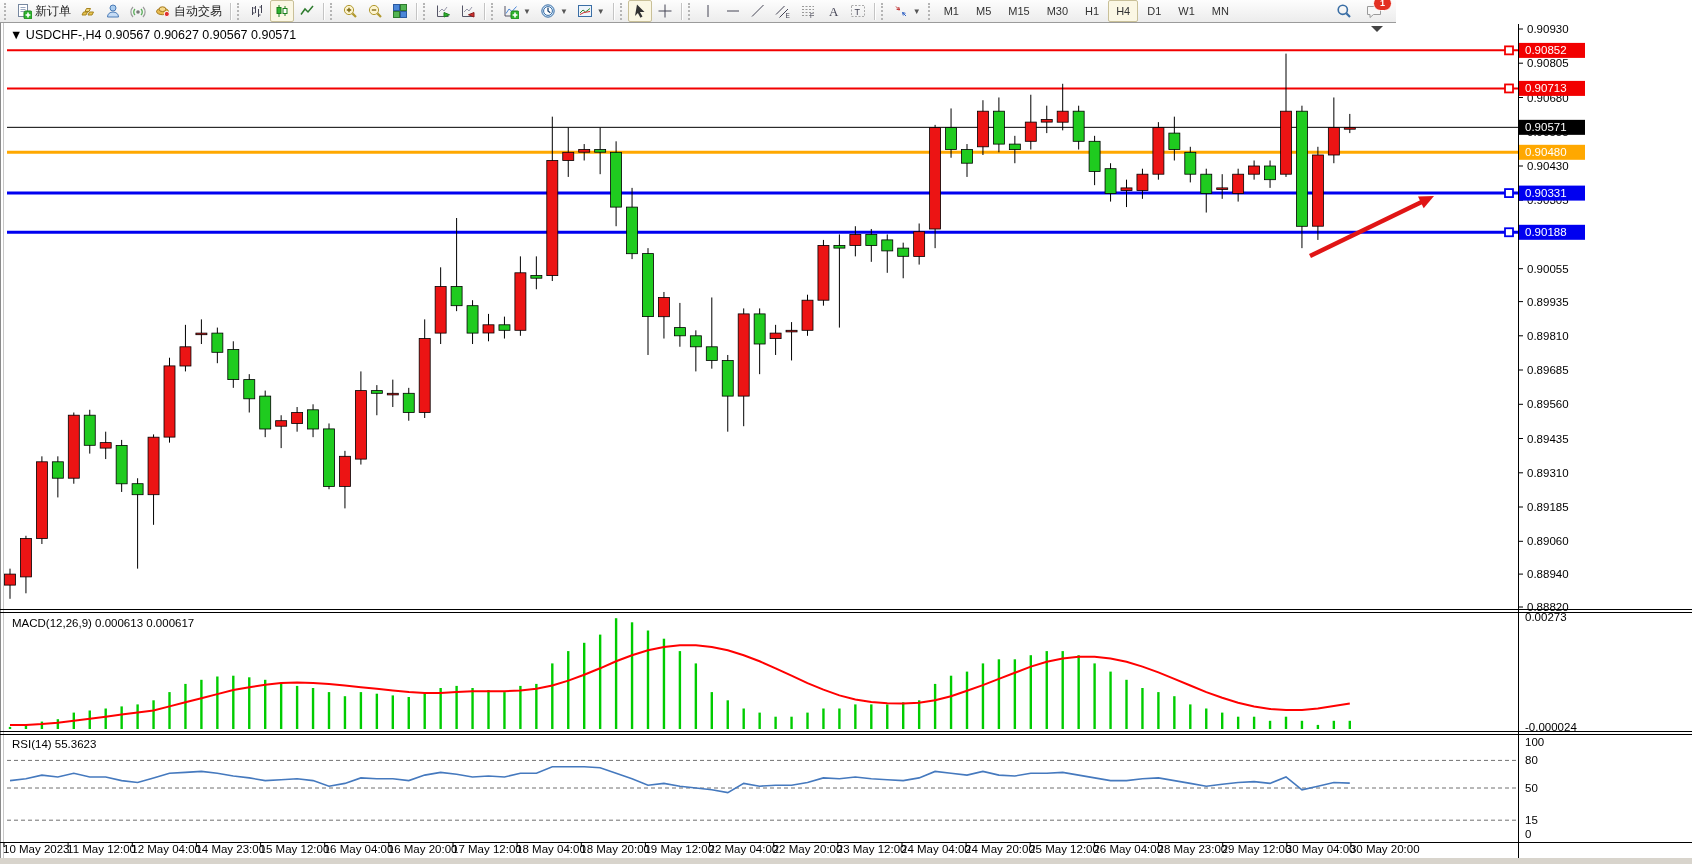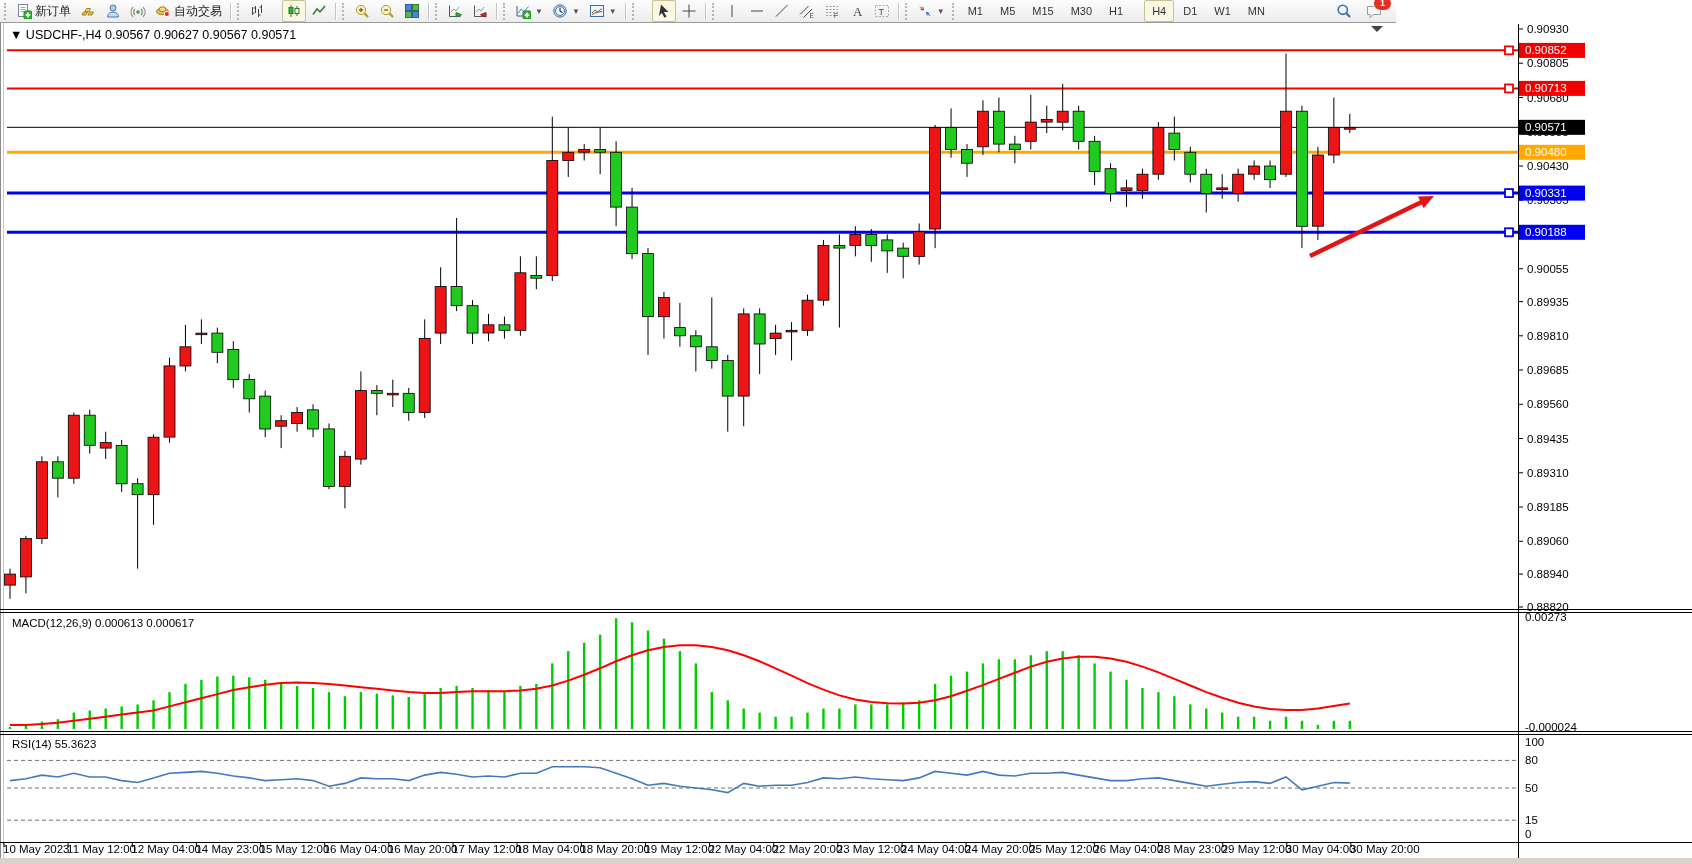--- a/index.html
+++ b/index.html
@@ -5,21 +5,21 @@
   html,body{margin:0;padding:0;}
   body{width:1692px;height:864px;overflow:hidden;background:#fff;
        font-family:"Liberation Sans","DejaVu Sans",sans-serif;-webkit-font-smoothing:none;}
   #app{position:relative;width:1692px;height:864px;background:#fff;}
   
   #toolbar{position:absolute;left:0;top:0;width:1396px;height:23px;z-index:5;
            display:flex;align-items:center;gap:1px;padding:0 2px;box-sizing:border-box;
            background:linear-gradient(#fdfdfd,#ececec);border-bottom:1px solid #9b9b9b;}
   .tbtn{display:flex;align-items:center;gap:3px;height:20px;padding:0 3px;border:1px solid transparent;
         border-radius:2px;font-size:12px;color:#222;white-space:nowrap;cursor:default;}
-  .tbtn.active{background:#fbf7e4;border-color:#c9c098;margin-left:12px;}
+  .tbtn.active{background:#fbf7e4;border-color:#c9c098;}
   .tbtn svg{display:block;}
   .tflabel{font-size:11px;color:#333;padding:0 4px;text-align:center;}
   .sep{width:1px;height:17px;background:#c4c4c4;margin:0 3px;box-shadow:1px 0 0 #fff;}
   .grip{width:3px;height:17px;margin:0 2px;border-left:2px dotted #b5b5b5;}
   .caret{font-size:8px;color:#555;margin-left:1px;}
   #tb-right{margin-left:auto;display:flex;align-items:center;gap:6px;padding-right:8px;}
   #chat-wrap{position:relative;}
   #chat-badge{position:absolute;top:-5px;right:-7px;min-width:13px;height:13px;border-radius:8px;
               background:#e33022;color:#fff;font-size:9px;line-height:13px;text-align:center;
               padding:0 2px;border:1px solid #fff;font-weight:bold;}

